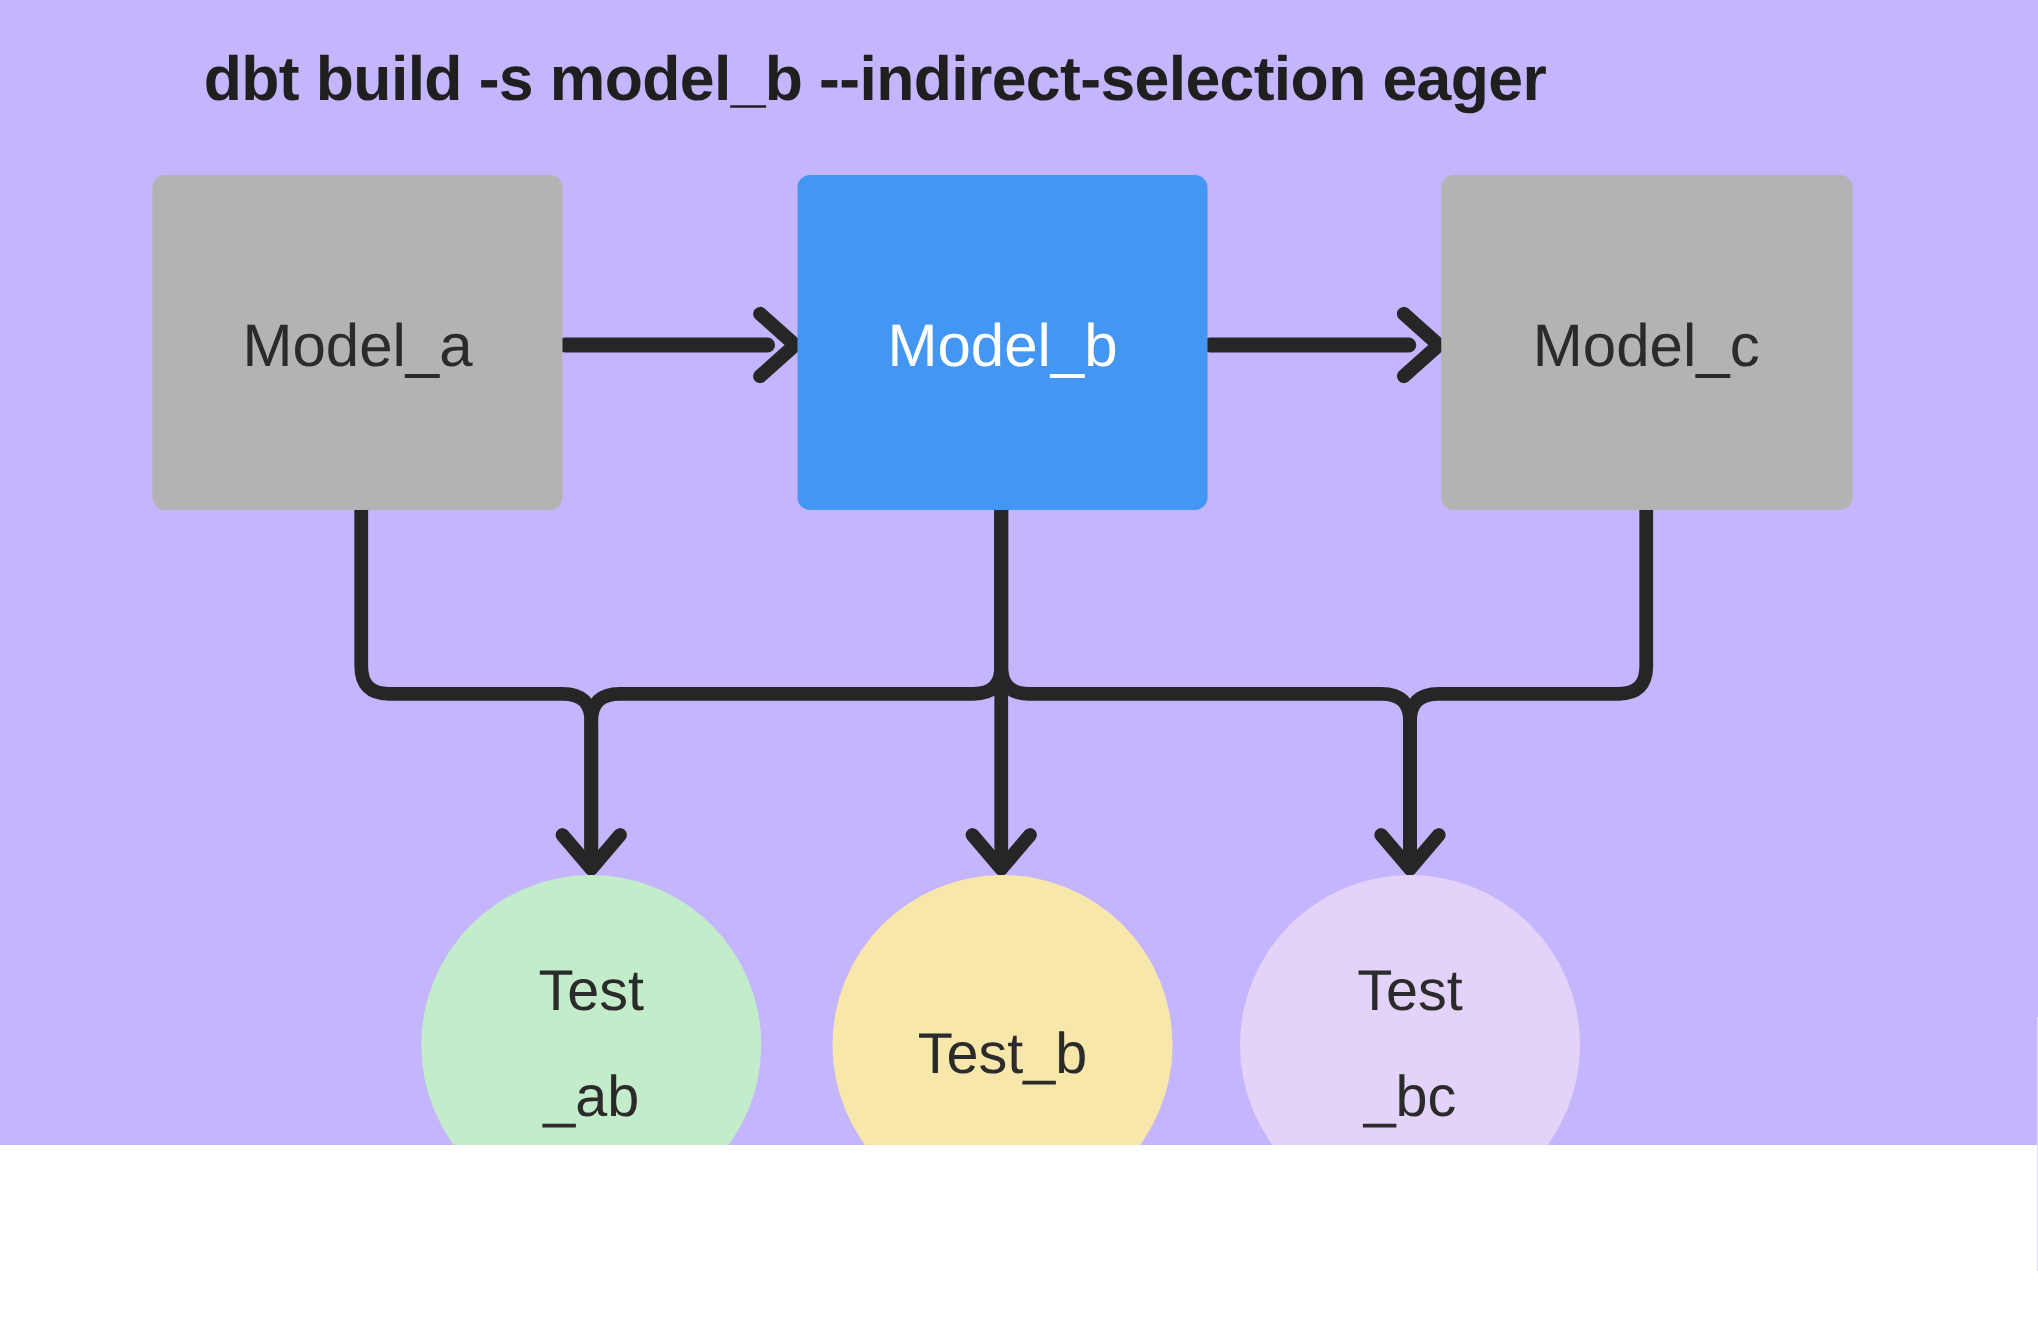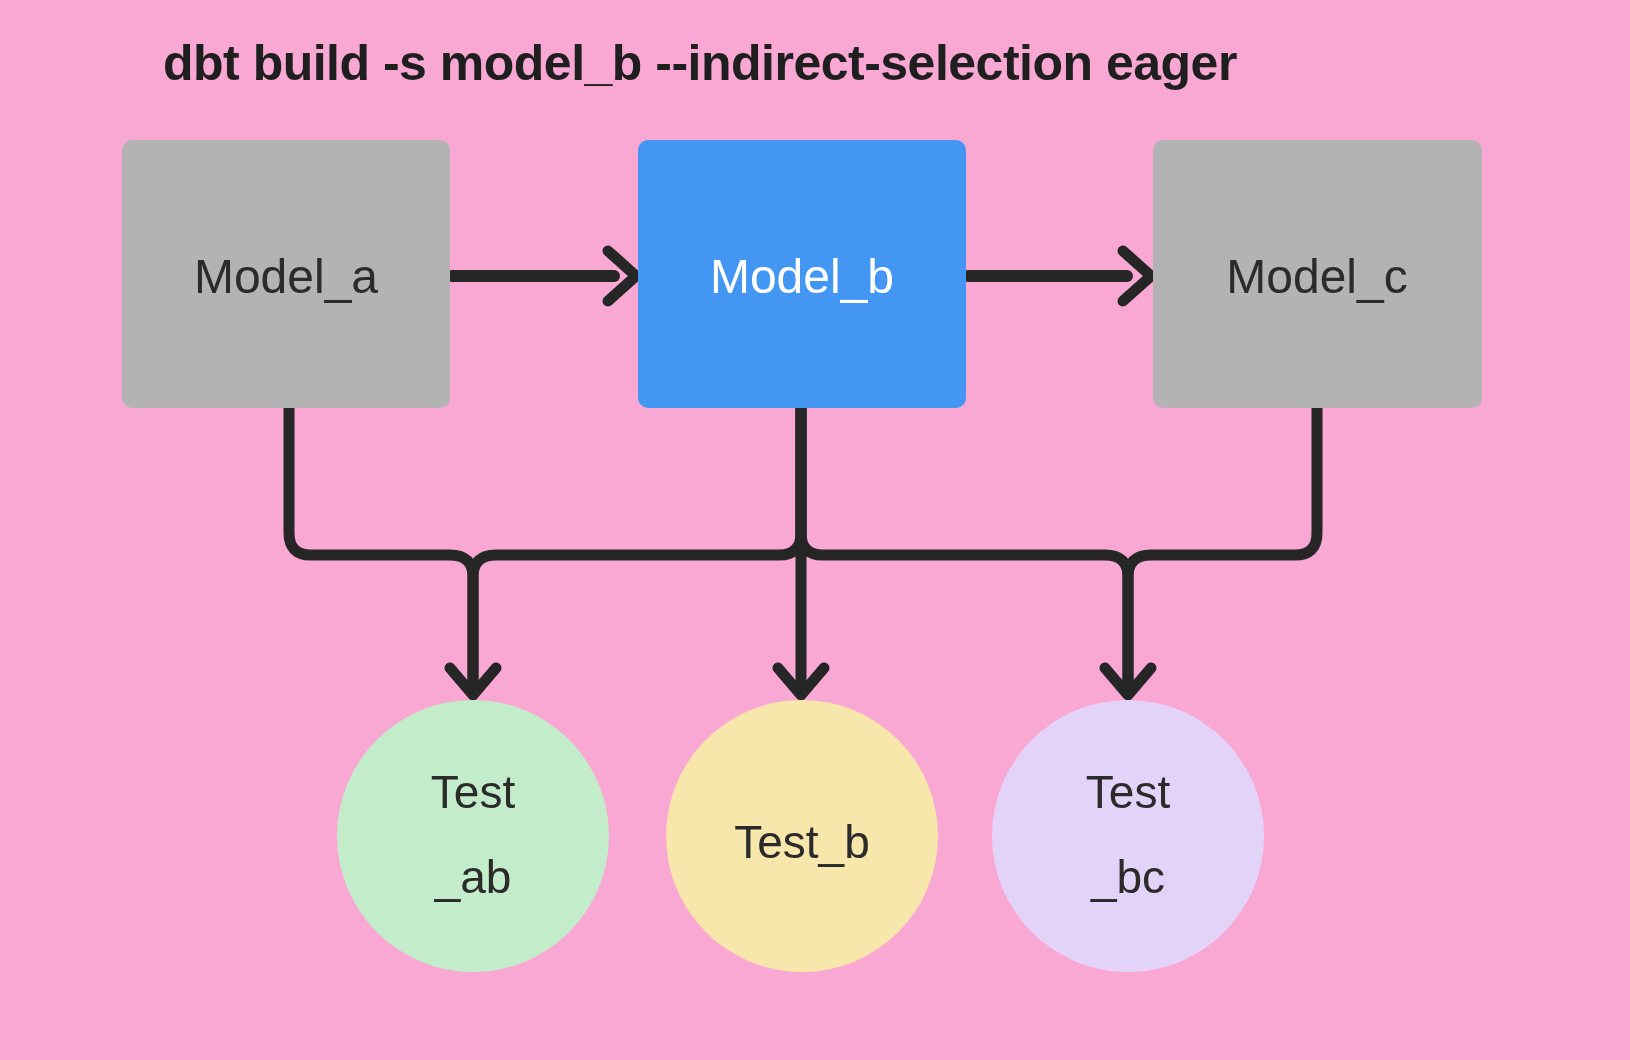--- a/index.html
+++ b/index.html
@@ -4,22 +4,22 @@
 <style>
   html, body {
     margin: 0;
     padding: 0;
     background: #ffffff;
     font-family: "Liberation Sans", "DejaVu Sans", sans-serif;
   }
   .stage {
     position: relative;
     width: 1630px;
-    height: 1060px;
-    background: #f9a8d4;
+    height: 916px;
+    background: #c4b5fd;
     overflow: hidden;
   }
   .title {
     position: absolute;
     left: 163px;
     top: 34px;
     font-size: 50px;
     font-weight: 600;
     letter-spacing: -0.5px;
     color: #1f1f1f;

